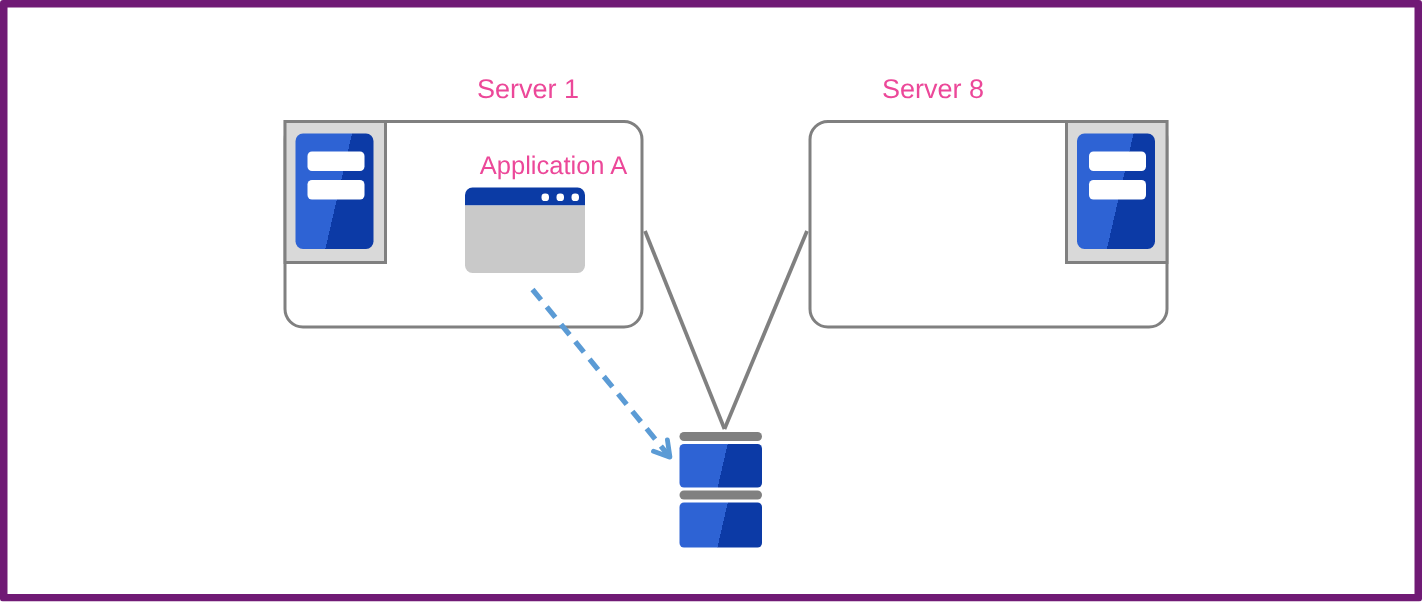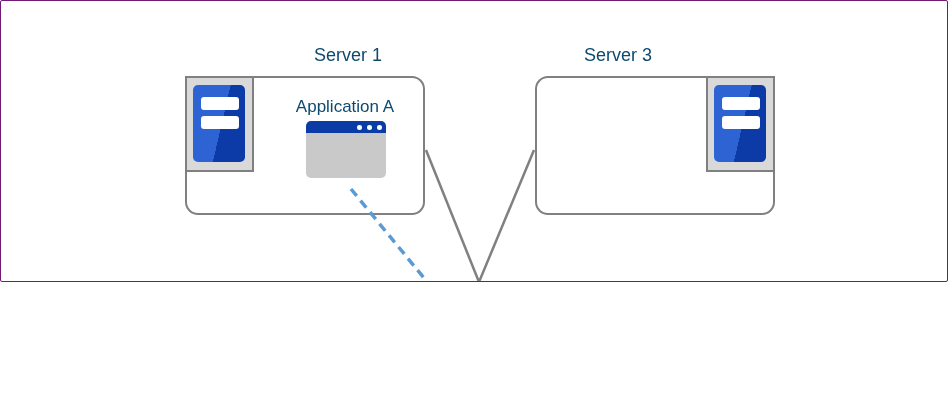--- a/index.html
+++ b/index.html
@@ -1,46 +1,46 @@
 <!DOCTYPE html>
 <html><head>
 <meta charset="utf-8">
 <style>
   html, body { margin: 0; padding: 0; background: #ffffff; }
   .canvas {
     position: relative;
     width: 948px;
-    height: 282px;
+    height: 401px;
     background: #ffffff;
-    border: 1px solid #701a75;
+    border: 5px solid #701a75;
     border-radius: 2px;
     box-sizing: border-box;
     font-family: "Liberation Sans", sans-serif;
-    color: #0c4a6e;
+    color: #ec4899;
     overflow: hidden;
   }
   .connector-layer {
     position: absolute;
     left: 0; top: 0;
     width: 948px; height: 401px;
     pointer-events: none;
     z-index: 6;
   }
   .diagram-label {
     position: absolute;
     width: 200px;
     text-align: center;
     font-size: 18px;
     line-height: 20px;
     white-space: nowrap;
     z-index: 4;
   }
   .label-server1 { left: 247px; top: 44px; }
   .label-server2 { left: 517px; top: 44px; }
-  .label-app     { left: 244px; top: 96px;  font-size: 17px; }
+  .label-app     { left: 244px; top: 96px;  font-size: 17px; padding-left: 20px; }
   .label-disk    { left: 374px; top: 366px; }
 
   .server-box {
     position: absolute;
     width: 240px; height: 139px;
     background: #ffffff;
     border: 2.5px solid #808080;
     border-radius: 13px;
     box-sizing: border-box;
     z-index: 2;
@@ -131,21 +131,21 @@
       <marker id="openArrow" viewBox="0 0 16 16" markerWidth="16" markerHeight="16" refX="12" refY="8" orient="auto" markerUnits="userSpaceOnUse">
         <path d="M3,2 L13,8 L3,14" fill="none" stroke="#5b9bd5" stroke-width="3.2" stroke-linecap="round" stroke-linejoin="round"></path>
       </marker>
     </defs>
     <line x1="425" y1="149" x2="478" y2="281" stroke="#808080" stroke-width="2.5"></line>
     <line x1="533" y1="149" x2="478" y2="281" stroke="#808080" stroke-width="2.5"></line>
     <line x1="350" y1="188" x2="441" y2="299" stroke="#5b9bd5" stroke-width="3.5" stroke-dasharray="9 6" marker-end="url(#openArrow)"></line>
   </svg>
 
   <div class="diagram-label label-server1">Server 1</div>
-  <div class="diagram-label label-server2">Server 3</div>
+  <div class="diagram-label label-server2">Server 8</div>
 
   <div class="server-box box-server1"></div>
   <div class="server-box box-server2"></div>
 
   <div class="icon-frame frame-s1">
     <div class="tower">
       <div class="slot slot1"></div>
       <div class="slot slot2"></div>
     </div>
   </div>

